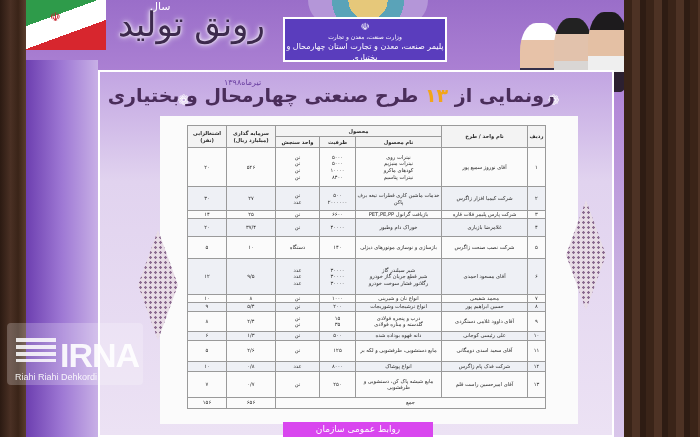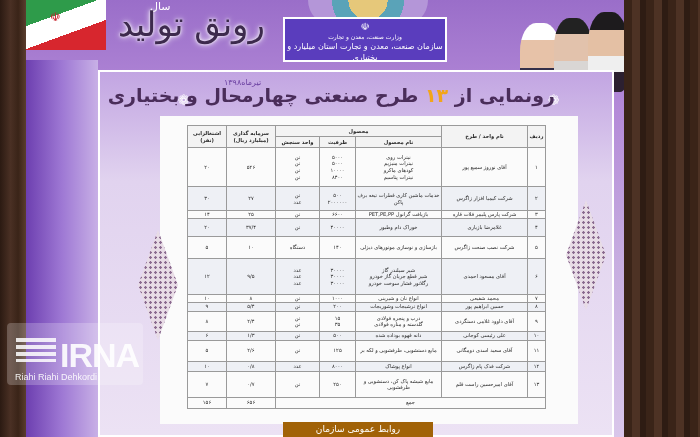--- a/index.html
+++ b/index.html
@@ -50,40 +50,40 @@
   table.projects th{font-weight:bold;background:#f3f3f3}
   table.projects tr.shade td{background:#eef0f5}
   .credit-box{position:absolute;left:7px;top:323px;width:136px;height:62px;
     background:rgba(255,255,255,0.22);border-radius:4px}
   .irna-logo{position:absolute;left:18px;top:336px;color:#fff;font-family:"Liberation Sans",sans-serif;
     font-size:34px;font-weight:bold;letter-spacing:-1px;opacity:.9}
   .irna-bars{position:absolute;left:16px;top:338px;width:40px;height:24px;
     background:repeating-linear-gradient(180deg,#fff 0 4px,transparent 4px 7px);opacity:.85}
   .credit{position:absolute;left:15px;top:372px;color:#fff;font-family:"Liberation Sans",sans-serif;
     font-size:9px;opacity:.9}
-  .footer-tab{position:absolute;left:283px;top:422px;width:150px;height:15px;background:#a16207;
+  .footer-tab{position:absolute;left:283px;top:422px;width:150px;height:15px;background:#d946ef;
     color:#fff;font-size:9px;text-align:center;direction:rtl;line-height:15px}
 </style>
 </head>
 <body>
 
 <div class="curtain-left"></div>
 <div class="banner"></div>
 <div class="banner-side"></div>
 <div class="flag"></div>
 <div class="flag-emblem">☫</div>
 
 <div class="slogan-year">سال</div>
 <div class="slogan">رونق تولید</div>
 
 <div class="tile-ornament"></div>
 <div class="org-box">
   <div class="org-emblem">☫</div>
   <div class="org-ministry">وزارت صنعت، معدن و تجارت</div>
-  <div class="org-name">سازمان صنعت، معدن و تجارت استان میلیارد و بختیاری</div>
+  <div class="org-name">پلیمر صنعت، معدن و تجارت استان چهارمحال و بختیاری</div>
 </div>
 
 <div class="portraits">
   <div class="portrait p1"></div>
   <div class="portrait p2"></div>
   <div class="portrait p3"></div>
 </div>
 
 <div class="frame"></div>
 

